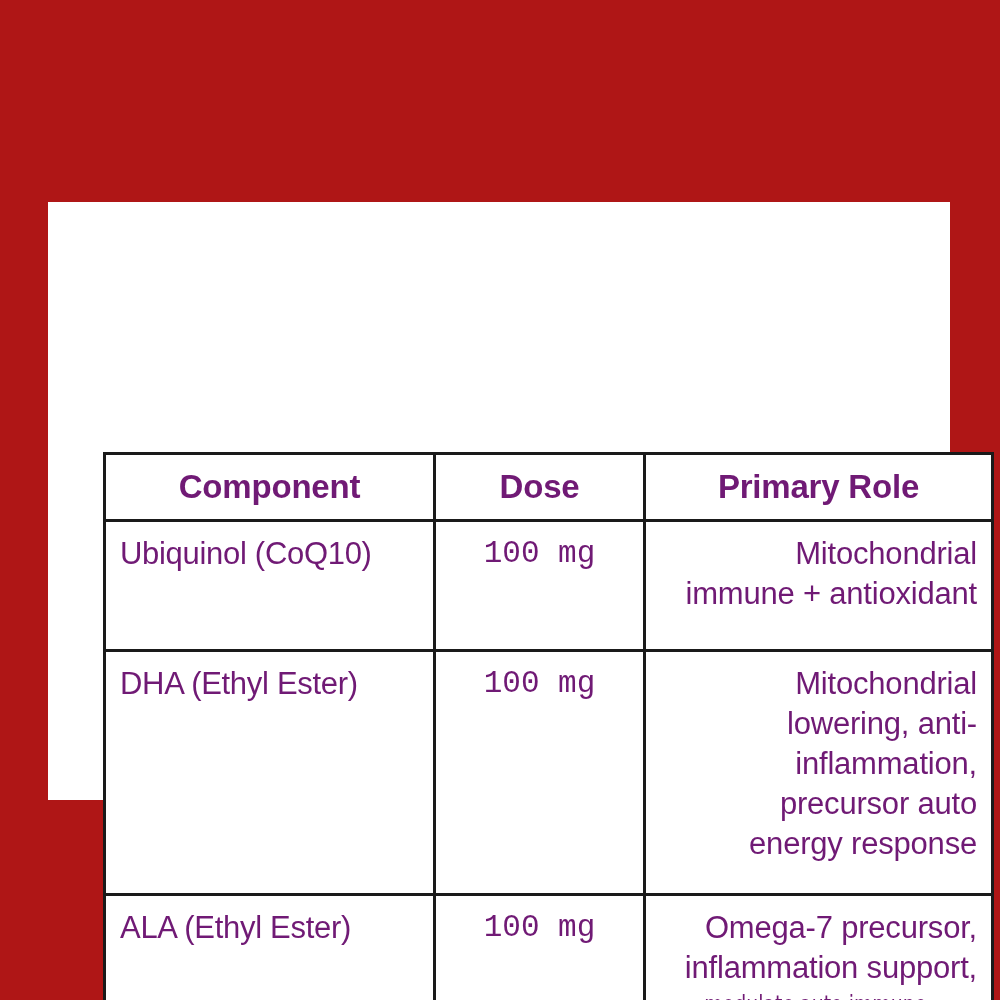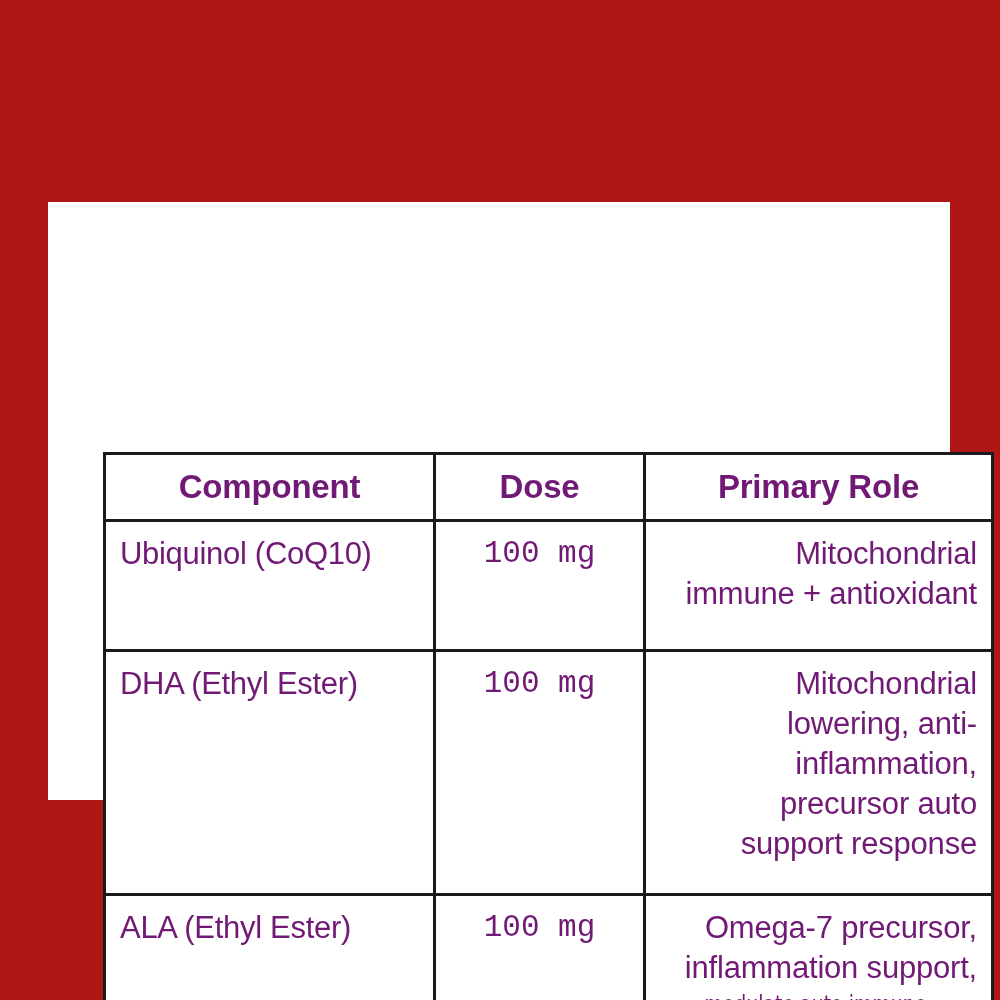--- a/index.html
+++ b/index.html
@@ -145,21 +145,21 @@
           </tr>
 
           <tr class="row-2">
             <td class="component">DHA (Ethyl Ester)</td>
             <td class="dose">100 mg</td>
             <td class="role">
               <span class="role-line">Mitochondrial</span>
               <span class="role-line">lowering, anti-</span>
               <span class="role-line">inflammation,</span>
               <span class="role-line">precursor auto</span>
-              <span class="role-line">support response</span>
+              <span class="role-line">energy response</span>
             </td>
           </tr>
 
           <tr class="row-3">
             <td class="component">ALA (Ethyl Ester)</td>
             <td class="dose">100 mg</td>
             <td class="role">
               <span class="role-line">Omega-7 precursor,</span>
               <span class="role-line">inflammation support,</span>
               <span class="role-line condensed">modulate auto immune response</span>

